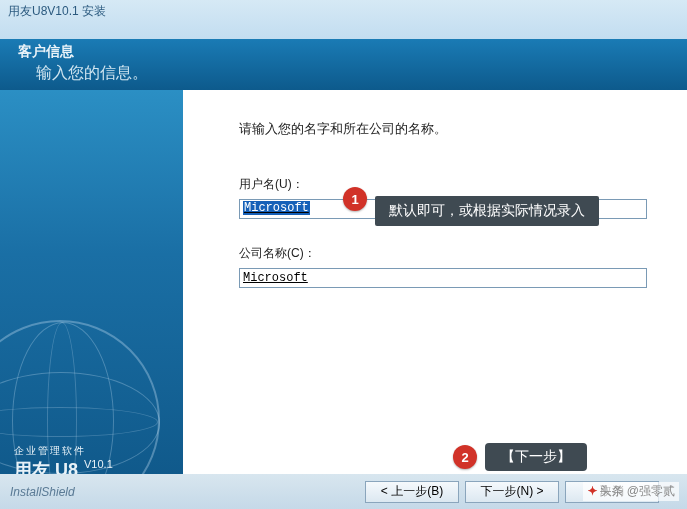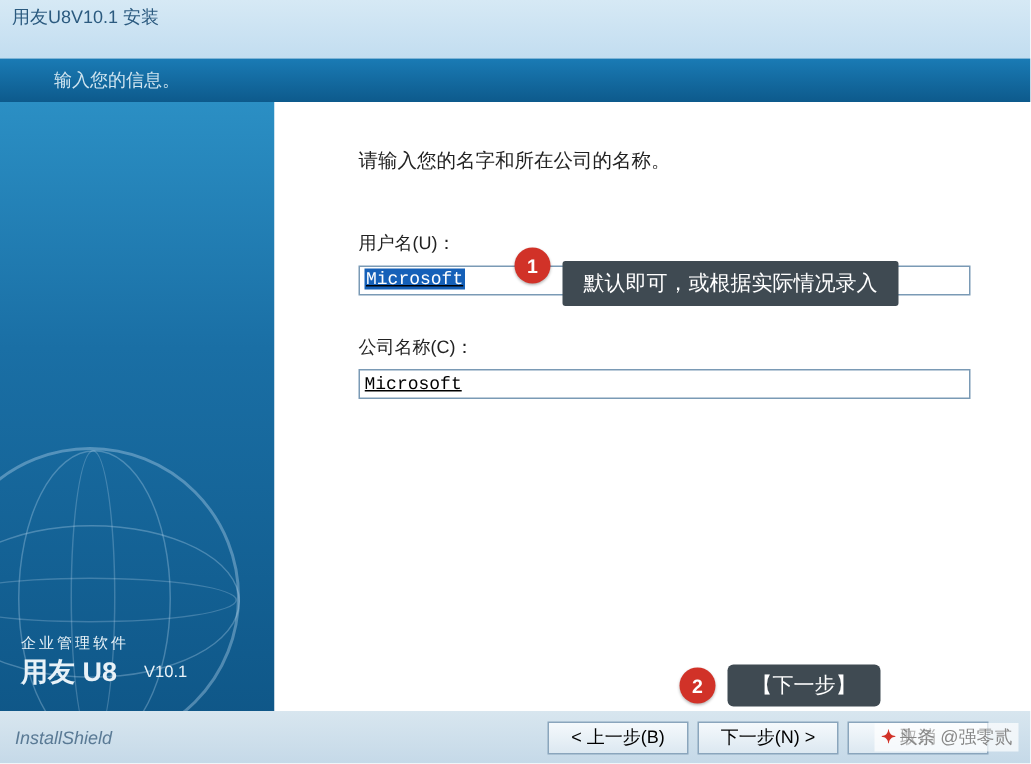--- a/index.html
+++ b/index.html
@@ -2,35 +2,35 @@
 <html><head>
 <meta charset="utf-8">
 <style>
   * { box-sizing: border-box; margin: 0; padding: 0; }
   body { font-family: "Microsoft YaHei", SimSun, sans-serif; font-size: 12px; background: #fff; width: 687px; height: 509px; overflow: hidden; position: relative; }
   
   .title-bar { background: linear-gradient(#d6e9f5, #c2ddf0); height: 39px; line-height: 22px; padding-left: 8px; color: #2b5a7f; font-size: 12px; }
   
   .header { background: linear-gradient(#1a7bb5, #0d5a8c); color: #fff; padding: 4px 0 6px 0; }
   .header-title { font-weight: bold; font-size: 14px; padding-left: 18px; color: #e8f2f8; }
-  .header-sub { font-size: 12px; padding-left: 36px; color: #d0e5f0; margin-top: 2px; }
+  .header-sub { font-size: 16px; padding-left: 36px; color: #d0e5f0; margin-top: 2px; }
   
   .body { display: flex; height: 410px; }
   
   .sidebar { width: 186px; background: linear-gradient(#2b8fc4, #1a6fa5 40%, #0f5788); position: relative; overflow: hidden; }
   .globe { position: absolute; top: 230px; left: -40px; width: 200px; height: 200px; border: 2px solid rgba(200,225,245,0.35); border-radius: 50%; }
   .globe::before, .globe::after { content: ""; position: absolute; border: 1.5px solid rgba(200,225,245,0.3); border-radius: 50%; }
   .globe::before { top: 0; left: 50px; width: 100px; height: 196px; }
   .globe::after { top: 50px; left: 0; width: 196px; height: 100px; }
   .globe-inner { position: absolute; top: 85px; left: 0; width: 196px; height: 30px; border: 1.5px solid rgba(200,225,245,0.25); border-radius: 50%; }
   .globe-inner2 { position: absolute; top: 0; left: 85px; width: 30px; height: 196px; border: 1.5px solid rgba(200,225,245,0.25); border-radius: 50%; }
   
   .brand { position: absolute; bottom: 18px; left: 14px; color: #e8f2f8; }
   .brand-sub { font-size: 10px; letter-spacing: 2px; }
-  .brand-main { font-size: 18px; font-weight: bold; display: flex; align-items: center; gap: 18px; }
+  .brand-main { font-size: 18px; font-weight: bold; display: flex; align-items: flex-start; gap: 6px; }
   .brand-ver { font-size: 11px; font-weight: normal; }
   
   .main { flex: 1; background: #fff; padding: 30px 40px 20px 56px; position: relative; }
   .prompt { font-size: 13px; color: #222; margin-bottom: 38px; }
   .field-label { font-size: 12px; color: #222; margin-bottom: 6px; }
   .input { width: 408px; height: 20px; border: 1px solid #7a9ab5; padding: 1px 3px; font-size: 12px; font-family: "Courier New", monospace; background: #fff; display: block; text-decoration: underline; }
   .input.selected { background: #fff; }
   .sel-text { background: #1560b8; color: #fff; padding: 0 1px; font-family: "Courier New", monospace; font-size: 12px; }
   .field-group { margin-bottom: 26px; position: relative; }
   
@@ -50,20 +50,21 @@
   .wm-icon { color: #d13228; font-weight: bold; margin-right: 2px; }
 </style>
 </head>
 <body>
 
 <div class="title-bar">
   <span>用友U8V10.1 安装</span>
 </div>
 
 <div class="header">
+  <div class="header-title">客户信息</div>
   <div class="header-sub">输入您的信息。</div>
 </div>
 
 <div class="body">
   <div class="sidebar">
     <div class="globe">
       <div class="globe-inner"></div>
       <div class="globe-inner2"></div>
     </div>
     <div class="brand">

